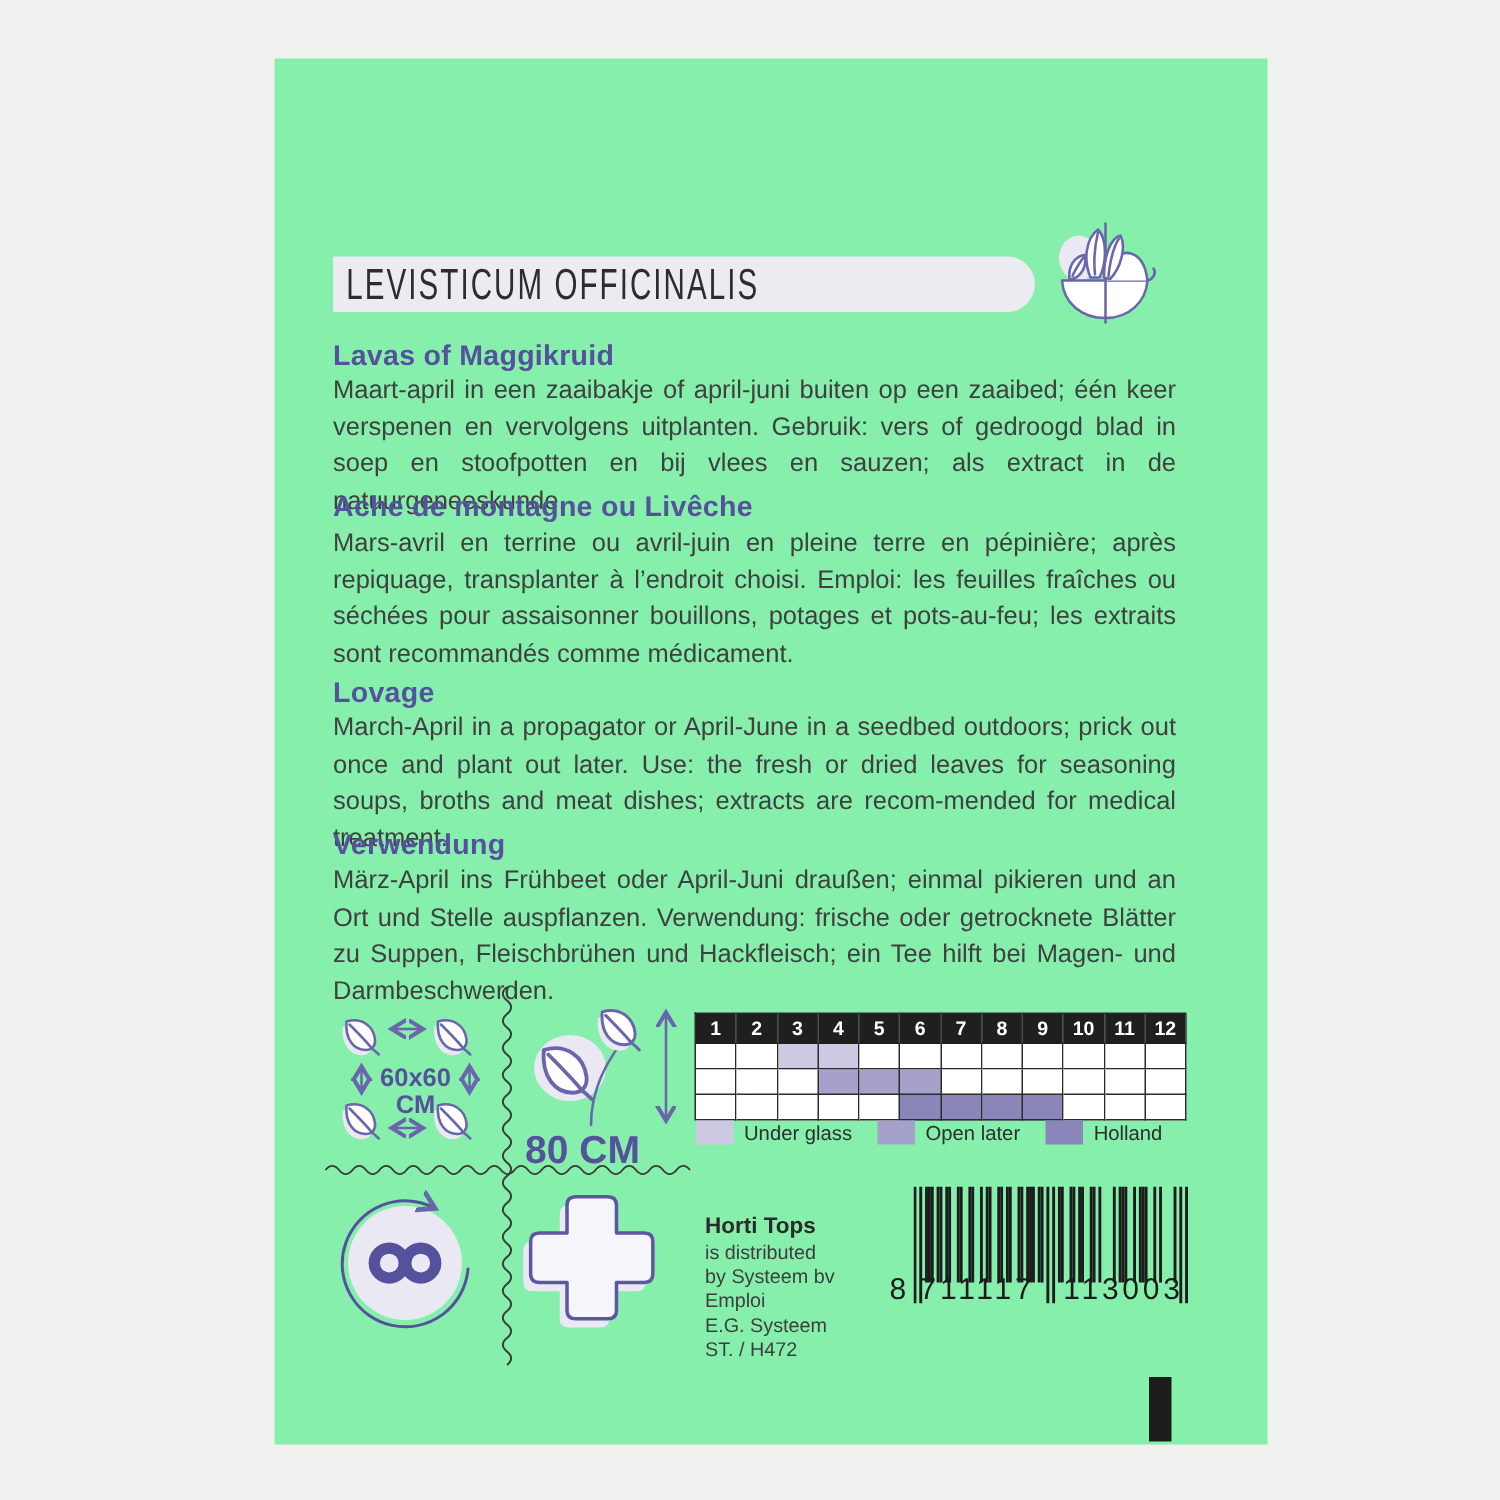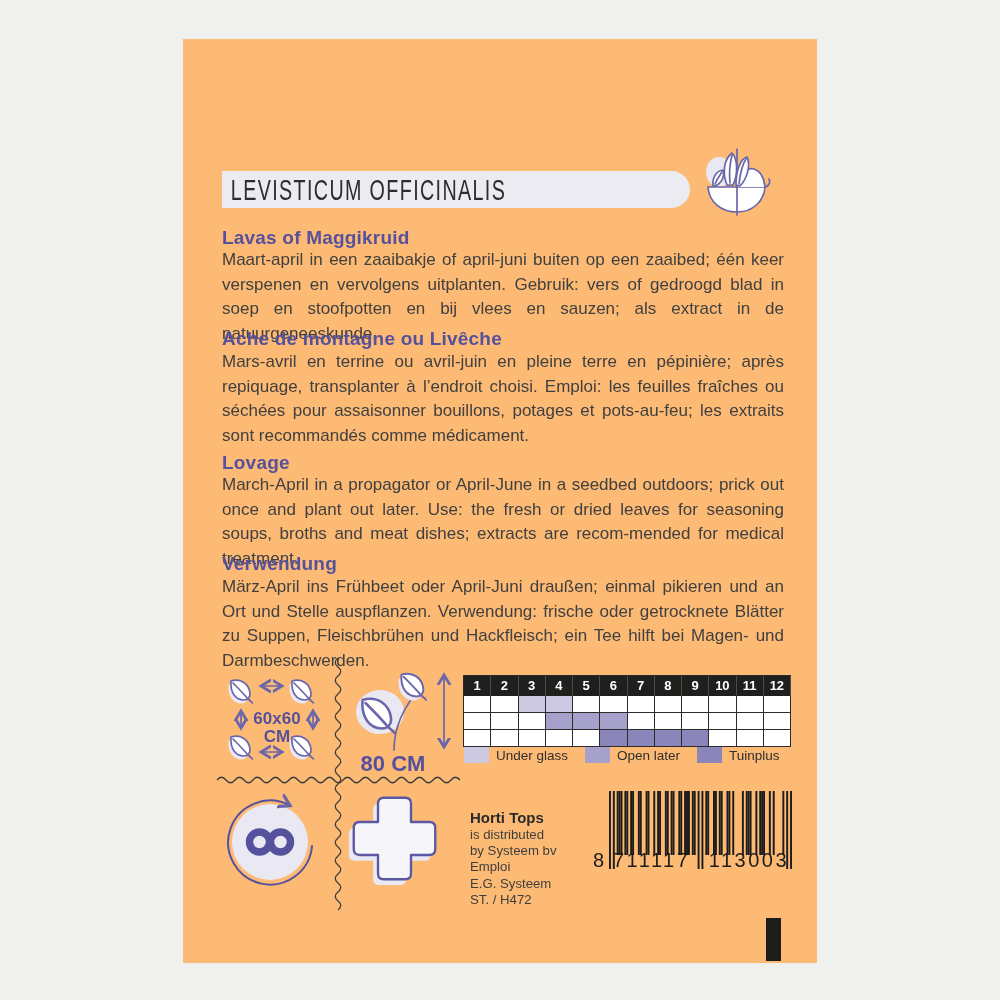--- a/index.html
+++ b/index.html
@@ -4,32 +4,32 @@
 <style>
   :root{
     --accent:#56519c; --body-text:#404040; --banner:#ebebf1;
     --icon-stroke:#6a66ab; --icon-fill:#e9e8f3;
     --under-glass:#cdc9e2; --open-ground:#a6a1cb; --harvest:#8b86b9;
     --calendar-header:#1f1f1d; --print-mark:#1c1c1a;
   }
   html,body{margin:0;padding:0;}
   body{width:1000px;height:1000px;background:#f0f0ef;font-family:"Liberation Sans",sans-serif;position:relative;overflow:hidden;}
   .abs{position:absolute;}
-  .card{position:absolute;left:183px;top:39px;width:634px;height:924px;background:#fdba74;}
+  .card{position:absolute;left:183px;top:39px;width:634px;height:924px;background:#86efac;padding-left:28px;}
 
   .banner{left:39px;top:132px;width:468px;height:37px;background:var(--banner);border-radius:0 22px 22px 0;}
   .banner h1{margin:0;padding-left:13px;line-height:38px;font-size:29px;font-weight:400;color:#2d2d2d;letter-spacing:2px;transform:scaleX(0.68);transform-origin:0 50%;white-space:nowrap;}
 
   .sec-h{left:39px;width:562px;margin:0;font-size:19px;font-weight:bold;color:var(--accent);letter-spacing:0.2px;}
   .sec-p{left:39px;width:562px;margin:0;font-size:17px;line-height:24.5px;color:var(--body-text);text-align:justify;}
 
   .squig{overflow:visible;}
 
   .spacing-text{fill:var(--accent);font-family:"Liberation Sans",sans-serif;font-weight:bold;font-size:17px;text-anchor:middle;}
-  .height-label{left:167px;top:712px;width:86px;text-align:center;font-size:22px;font-weight:bold;color:var(--accent);}
+  .height-label{left:167px;top:712px;width:86px;text-align:left;font-size:26px;font-weight:bold;color:var(--accent);}
 
   .calendar{left:280px;top:636px;width:327px;border-left:1px solid #2b2b2b;border-top:1px solid #2b2b2b;}
   .cal-row{display:grid;grid-template-columns:repeat(12,1fr);}
   .cal-cell{border-right:1px solid #2b2b2b;border-bottom:1px solid #2b2b2b;height:16px;background:#fff;}
   .cal-head-row .cal-cell{background:var(--calendar-header);border-right:1px solid #4c4c4c;border-bottom:1px solid #1f1f1d;height:19px;color:#fff;font-weight:bold;font-size:13px;text-align:center;line-height:19px;}
 
   .legend{left:281px;top:708px;width:330px;display:flex;align-items:center;}
   .legend .sw{width:25px;height:16px;margin-right:7px;flex:none;}
   .legend .lab{font-size:13.5px;color:#2e2e2e;margin-right:17px;white-space:nowrap;}
 
@@ -210,21 +210,21 @@
         <div class="cal-cell"></div>
       </div>
   </div>
 
   <div class="abs legend">
     <span class="sw" style="background: rgb(205, 201, 226);"></span>
     <span class="lab">Under glass</span>
     <span class="sw" style="background: rgb(166, 161, 203);"></span>
     <span class="lab">Open later</span>
     <span class="sw" style="background: rgb(139, 134, 185);"></span>
-    <span class="lab">Tuinplus</span>
+    <span class="lab">Holland</span>
   </div>
 
   <div class="abs dist">
     <div class="dist-name">Horti Tops</div>
     <div class="dist-line">is distributed</div>
     <div class="dist-line">by Systeem bv</div>
     <div class="dist-line">Emploi</div>
     <div class="dist-line">E.G. Systeem</div>
     <div class="dist-line">ST. / H472</div>
   </div>

